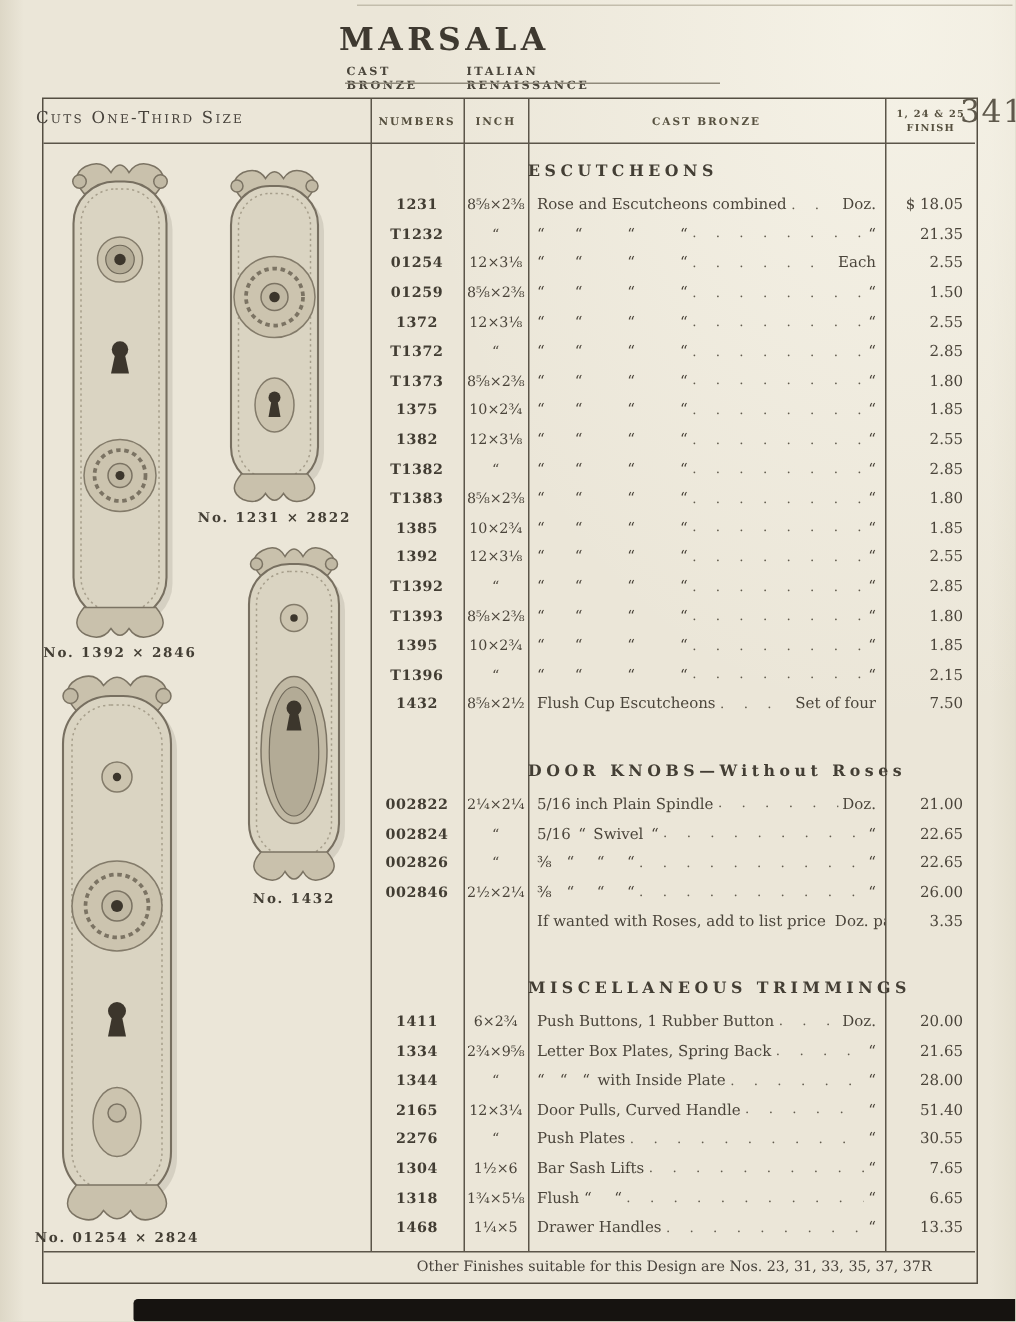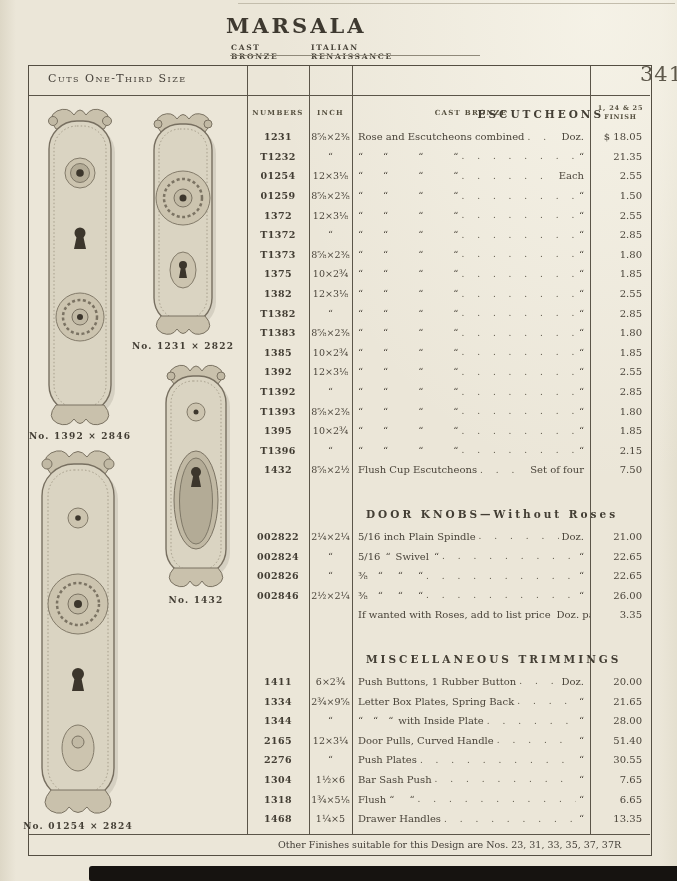--- a/index.html
+++ b/index.html
@@ -19,29 +19,29 @@
     justify-content:space-between;font-size:7.5px;font-weight:700;letter-spacing:1.7px;color:#49443a;}
   .masthead-rule{position:absolute;left:230px;top:55px;width:250px;height:1px;background:#8f897a;}
   .page-num{position:absolute;left:640px;top:62px;font-size:21px;color:#5e584b;letter-spacing:1px;}
   
   .outer-border{position:absolute;left:28px;top:65px;width:622px;height:789px;border:1.3px solid #544e42;}
   .vl{position:absolute;top:66px;height:768px;width:1px;background:#5b5549;}
   .vl.v1{left:247px}.vl.v2{left:309px}.vl.v3{left:352px}.vl.v4{left:590px}
   .hl{position:absolute;left:29px;width:621px;height:1px;background:#5b5549;}
   .hl.header{top:95px}.hl.footer{top:834px}
   .th{position:absolute;top:66px;height:29px;display:flex;flex-direction:column;align-items:center;
-    justify-content:center;text-align:center;font-size:7px;font-weight:700;letter-spacing:1.3px;color:#56503f;margin-top:32px;}
+    justify-content:center;text-align:center;font-size:7px;font-weight:700;letter-spacing:1.3px;color:#56503f;}
   .th.numbers{left:247px;width:62px}.th.inch{left:309px;width:43px}
   .th.material{left:352px;width:238px}.th.finish{left:590px;width:61px;font-size:6.5px;line-height:8.5px;letter-spacing:.8px}
-  .cuts-note{position:absolute;left:48px;top:72px;font-size:11px;font-variant:small-caps;
+  .cuts-note{position:absolute;left:24px;top:72px;font-size:11px;font-variant:small-caps;
     letter-spacing:1.5px;color:#46413a;}
   
   .tbody{position:absolute;left:247px;top:96px;width:405px;height:737px;box-sizing:border-box;padding-top:6px;overflow:hidden;}
-  .sec-heading{margin-left:71px;width:238px;height:25px;line-height:25px;text-align:right;
-    font-weight:700;font-size:10.5px;letter-spacing:3px;color:#433e34;white-space:nowrap;padding-left:48px;}
+  .sec-heading{margin-left:105px;width:238px;height:25px;line-height:25px;text-align:left;
+    font-weight:700;font-size:10.5px;letter-spacing:3px;color:#433e34;white-space:nowrap;}
   .sec-gap{height:22px;}
   .t-row{display:flex;align-items:center;height:19.6px;font-size:10px;color:#4a443a;}
   .c-num{width:62px;text-align:center;font-weight:700;font-size:9.5px;letter-spacing:.4px;color:#423d33;}
   .c-inch{width:43px;text-align:center;font-size:9.5px;white-space:pre;}
   .c-desc{flex:1;display:flex;align-items:center;padding:0 6px;overflow:hidden;}
   .dsc,.unit{white-space:pre;}
   .leader{flex:1;overflow:hidden;white-space:nowrap;font-size:9px;letter-spacing:5px;
     color:#615b4d;margin:0 3px;align-self:center;}
   .c-price{width:62px;text-align:right;padding-right:10px;box-sizing:border-box;font-size:10px;white-space:pre;}
   .footer-note{position:absolute;left:247px;top:835px;width:405px;height:19px;line-height:19px;
@@ -376,21 +376,21 @@
           <span class="dsc">Push Plates</span>
           <span class="leader">. . . . . . . . . . . . . . . . . . . . . . . . . . . . . . . . . . . . . . . . </span>
           <span class="unit">“</span>
         </div>
         <div class="c-price">30.55</div>
       </div>
       <div class="t-row">
         <div class="c-num">1304</div>
         <div class="c-inch">1½×6</div>
         <div class="c-desc">
-          <span class="dsc">Bar Sash Push</span>
+          <span class="dsc">Bar Sash Lifts</span>
           <span class="leader">. . . . . . . . . . . . . . . . . . . . . . . . . . . . . . . . . . . . . . . . </span>
           <span class="unit">“</span>
         </div>
         <div class="c-price">7.65</div>
       </div>
       <div class="t-row">
         <div class="c-num">1318</div>
         <div class="c-inch">1¾×5⅛</div>
         <div class="c-desc">
           <span class="dsc">Flush “  “</span>

